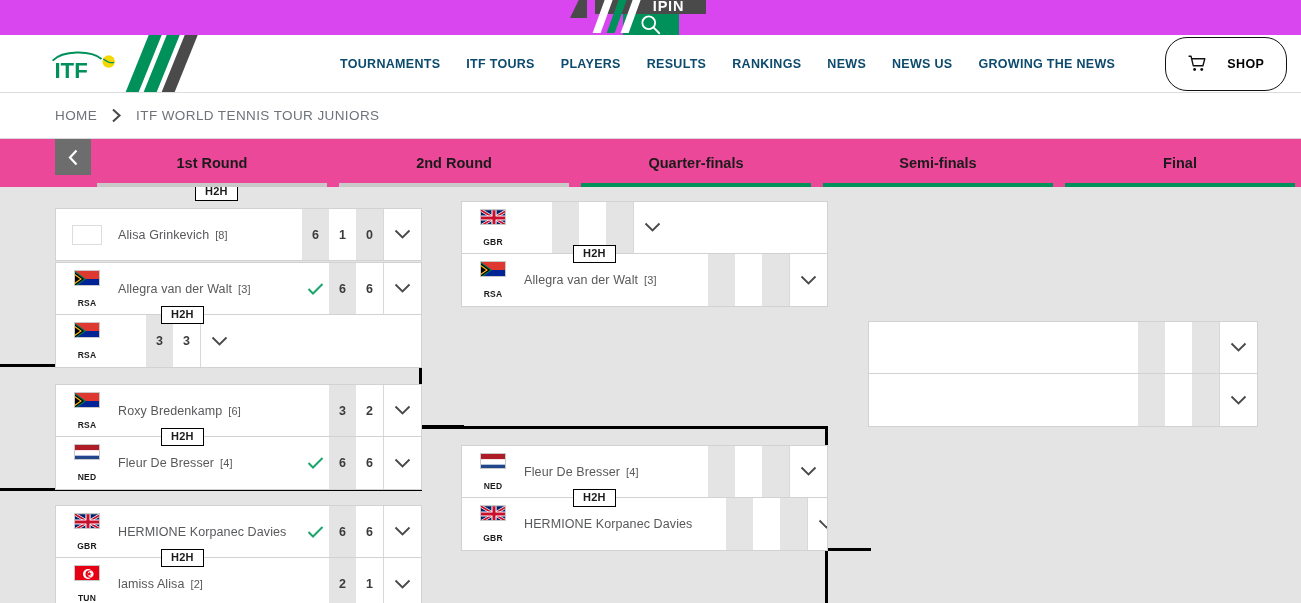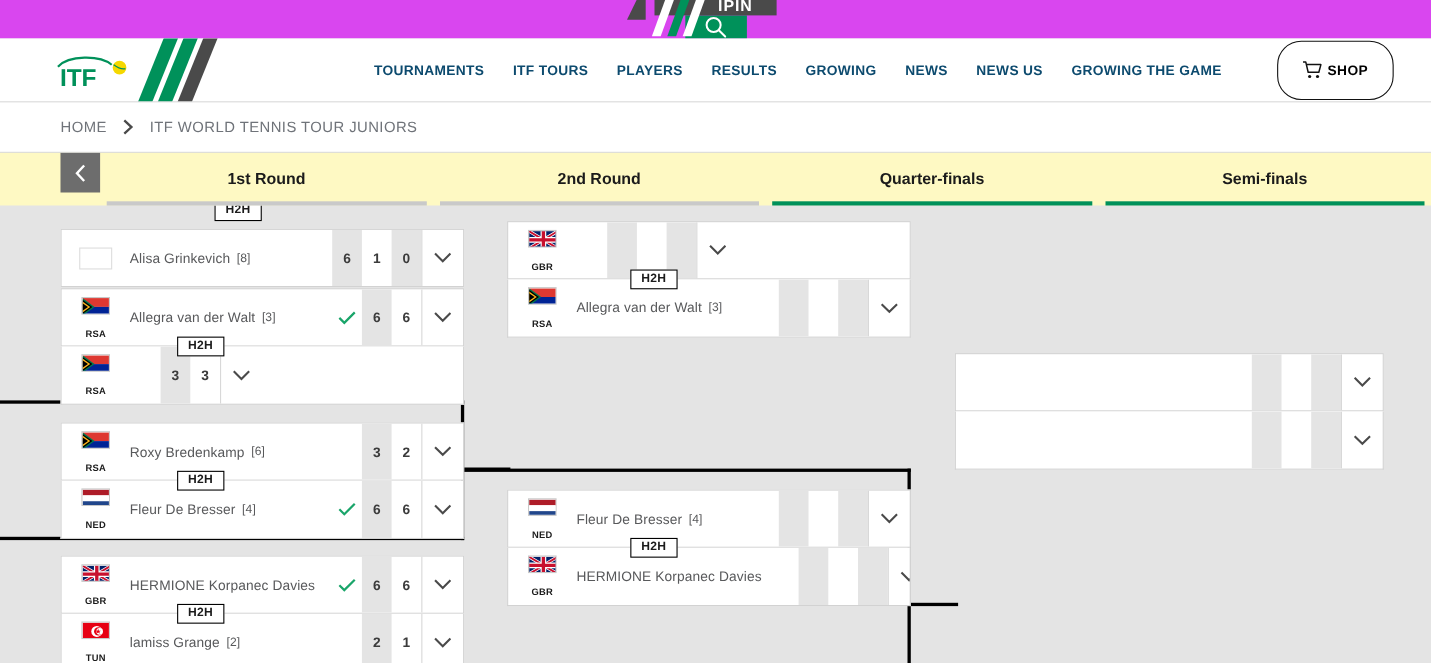--- a/index.html
+++ b/index.html
@@ -77,41 +77,41 @@
   .ls3 { left: 173px; background:#4a4a4a; }
   .nav-links { display:flex; align-items:center; gap: 26px; margin-left: 140px; }
   .nav-link {
     font-size: 12.5px; font-weight: bold; color:#0c4a6e; letter-spacing: .3px;
     cursor:pointer; white-space:nowrap;
   }
   .shop-btn {
     margin-left: 24px;
     border: 1.5px solid #111; border-radius: 22px;
     height: 54px; padding: 0 22px;
-    display:flex; align-items:center; gap:4px;
+    display:flex; align-items:center; gap:20px;
     font-size:12.5px; font-weight:bold; letter-spacing:.4px; cursor:pointer;
     background:#fff;
     justify-content:space-between;
   }
 
   
   .breadcrumb {
     height: 46px; background:#fff;
     display:flex; align-items:center; gap:14px;
     padding-left: 55px;
     border-bottom: 1px solid #d8d8d8;
     font-size: 13.5px; color:#6f7379; letter-spacing:.4px;
   }
   .crumb { cursor:pointer; }
   .crumb.current { cursor:default; }
 
   
   .tabs-bar {
     position: relative;
-    height: 48px; background:#fef9c3;
+    height: 48px; background:#ec4899;
     display:flex; align-items:flex-start;
   }
   .tab-back {
     width: 36px; height: 36px; margin: 0 0 0 55px;
     background:#6d6d6d; display:flex; align-items:center; justify-content:center;
     cursor:pointer; flex:none;
   }
   .tab {
     position:relative; flex: 1 1 0;
     height: 48px;
@@ -258,24 +258,24 @@
     <span class="logo-slash ls1"></span>
     <span class="logo-slash ls2"></span>
     <span class="logo-slash ls3"></span>
   </div>
 
   <div class="nav-links">
     <span class="nav-link">TOURNAMENTS</span>
     <span class="nav-link">ITF TOURS</span>
     <span class="nav-link">PLAYERS</span>
     <span class="nav-link">RESULTS</span>
-    <span class="nav-link">GROWING</span>
+    <span class="nav-link">RANKINGS</span>
     <span class="nav-link">NEWS</span>
     <span class="nav-link">NEWS US</span>
-    <span class="nav-link">GROWING THE GAME</span>
+    <span class="nav-link">GROWING THE NEWS</span>
 
     <div class="shop-btn">
       <svg width="19" height="17" viewBox="0 0 22 20">
         <path d="M0.5 1.5 H3.4 L6 12.6 H17.4 L19.6 4.4 H4.3" fill="none" stroke="#111" stroke-width="1.6" stroke-linejoin="round"></path>
         <circle cx="7.6" cy="17.1" r="1.7" fill="#111"></circle>
         <circle cx="16" cy="17.1" r="1.7" fill="#111"></circle>
       </svg>
       <span>SHOP</span>
     </div>
   </div>
@@ -302,20 +302,24 @@
   <div class="tab">
     <span>2nd Round</span>
     <span class="tab-underline" style="background:#c9c9c9"></span>
   </div>
   <div class="tab">
     <span>Quarter-finals</span>
     <span class="tab-underline" style="background:#00915a"></span>
   </div>
   <div class="tab">
     <span>Semi-finals</span>
+    <span class="tab-underline" style="background:#00915a"></span>
+  </div>
+  <div class="tab">
+    <span>Final</span>
     <span class="tab-underline" style="background:#00915a"></span>
   </div>
 </div>
 
 <div class="bracket">
 
   <div class="hline" style="left:0;    top:177px; width:422px;"></div>
   <div class="hline" style="left:0;    top:301px; width:422px;"></div>
   <div class="vline" style="left:419px; top:177px; height:127px;"></div>
   <div class="hline" style="left:419px; top:238px; width:45px;"></div>
@@ -505,21 +509,21 @@
               <rect width="26" height="16" fill="#e70013"></rect>
               <circle cx="13" cy="8" r="5" fill="#fff"></circle>
               <circle cx="14.3" cy="8" r="3.8" fill="#e70013"></circle>
               <circle cx="15.6" cy="8" r="3" fill="#fff"></circle>
               <path d="M14.2 5.6 L14.9 7.3 L16.7 7.3 L15.3 8.4 L15.8 10.1 L14.2 9.1 L12.7 10.1 L13.2 8.4 L11.8 7.3 L13.6 7.3 Z" fill="#e70013"></path>
             </svg>
           </span>
           <span class="flag-code">TUN</span>
         </div>
         <div class="name-cell">
-          <span>lamiss  Grange</span>
+          <span>lamiss  Alisa</span>
           <span class="seed">[2]</span>
         </div>
         <div class="check-cell"></div>
         <div class="score-cell shade">2</div>
         <div class="score-cell">1</div>
         <div class="caret-cell">
           <svg width="17" height="11" viewBox="0 0 17 11">
             <path d="M1.5 1.5 L8.5 8.5 L15.5 1.5" fill="none" stroke="#4a4a4a" stroke-width="1.9"></path>
           </svg>
         </div>

